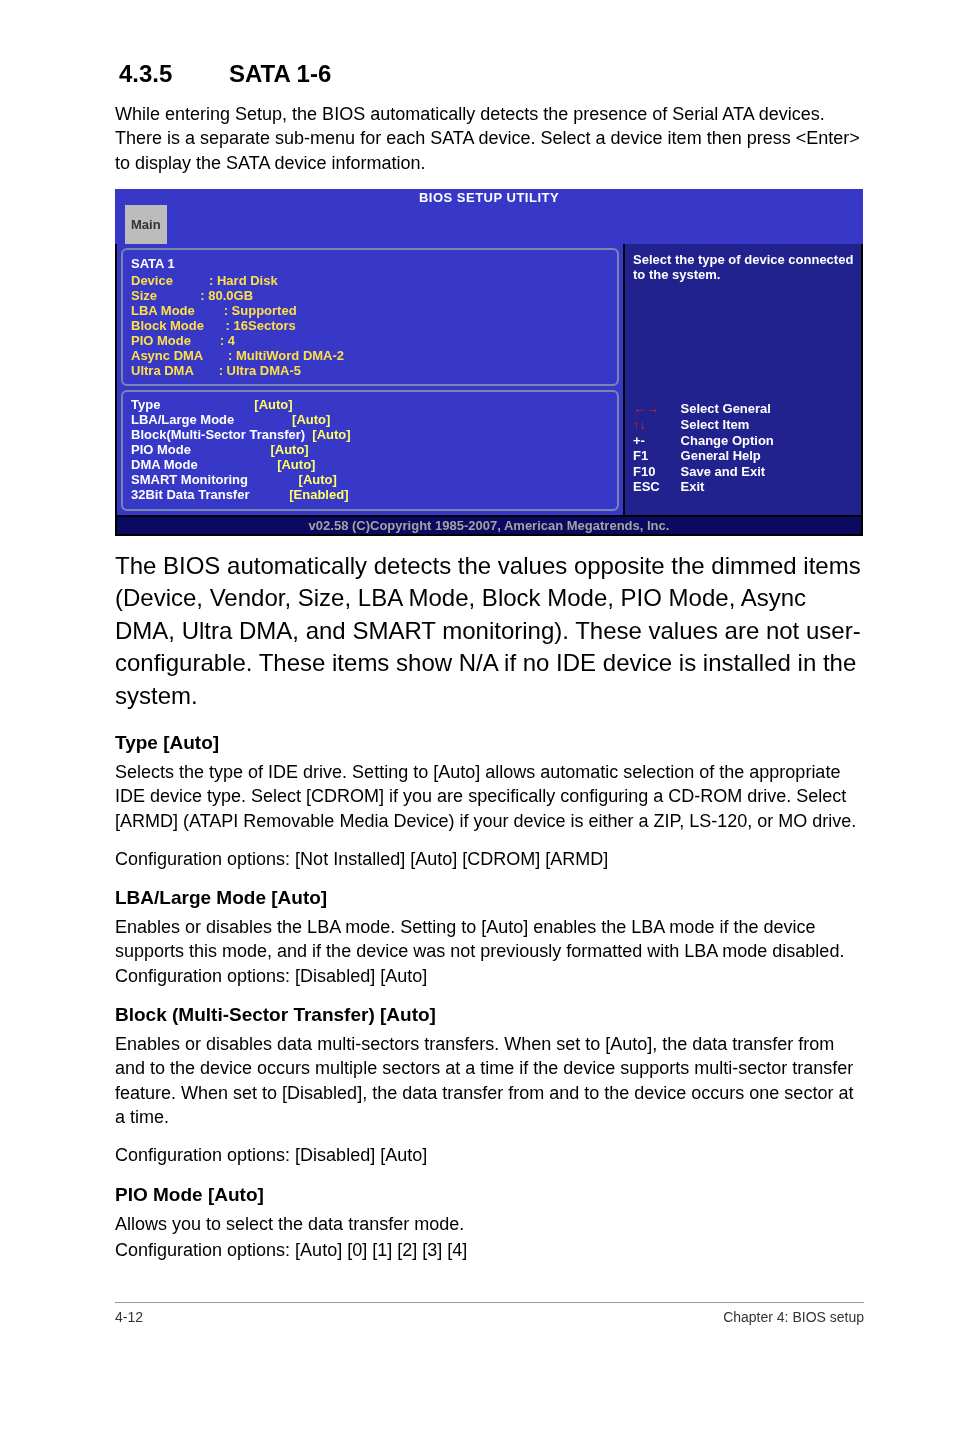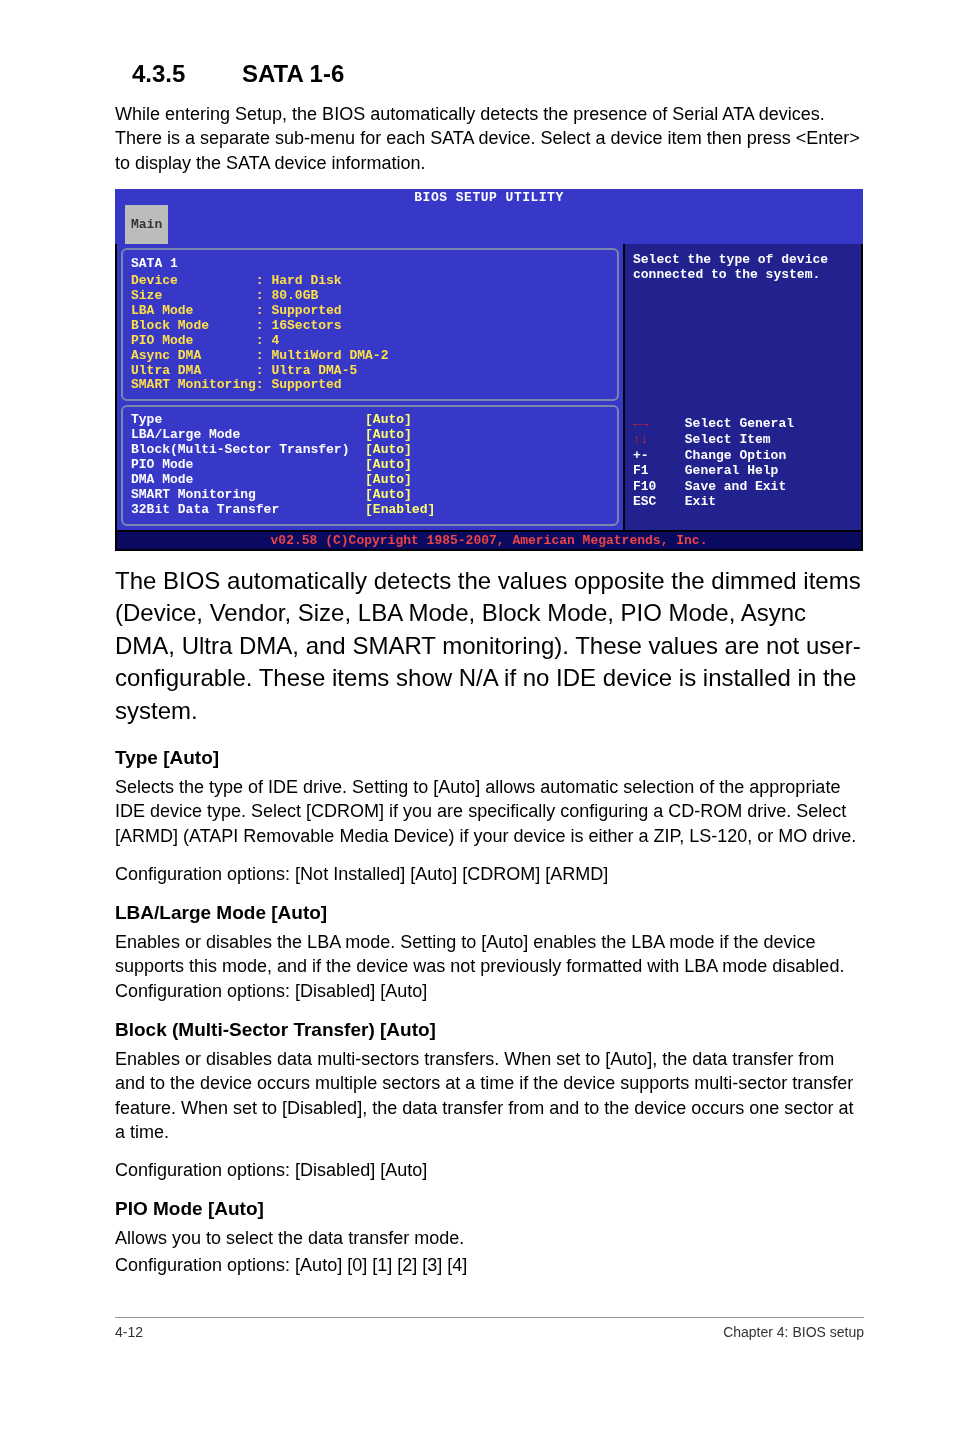--- a/index.html
+++ b/index.html
@@ -11,21 +11,21 @@
     width: 954px;
   }
   .page {
     padding: 60px 90px 30px 115px;
     box-sizing: border-box;
     width: 954px;
   }
   h2.section-title {
     font-size: 24px;
     font-weight: bold;
-    margin: 0 0 14px 17px;
+    margin: 0 0 14px 4px;
   }
   h2.section-title .num {
     display: inline-block;
     width: 110px;
   }
   p.body {
     font-size: 18px;
     line-height: 1.35;
     margin: 0 0 14px 0;
   }
@@ -36,21 +36,21 @@
   }
   h3.sub {
     font-size: 19px;
     font-weight: bold;
     margin: 16px 0 6px 0;
   }
 
   
   .bios {
     width: 748px;
-    font-family: Liberation Mono, monospace;
+    font-family: Liberation Sans, sans-serif;
     font-weight: bold;
     font-size: 13px;
     color: #fff;
     margin-bottom: 7px;
   }
   .bios-titlebar {
     background: #3737c8;
     text-align: center;
     padding: 1px 0 0 0;
     letter-spacing: 0.5px;
@@ -124,21 +124,21 @@
   .legend-row .sym {
     color: #fff;
     display: inline-block;
     width: 44px;
   }
   .legend-row .red {
     color: #d22;
   }
   .bios-footer {
     background: #0a0a60;
-    color: #ef4444;
+    color: #a3a3a3;
     text-align: center;
     padding: 1px 0;
     border: 2px solid #000;
     border-top: none;
   }
 
   
   .page-footer {
     border-top: 1px solid #999;
     margin-top: 40px;
@@ -170,21 +170,20 @@
         <div class="inner-panel">
           <div class="panel-title">SATA 1</div>
           <div id="detected-rows">
               <div class="dim-row">Device          : Hard Disk</div>
               <div class="dim-row">Size            : 80.0GB</div>
               <div class="dim-row">LBA Mode        : Supported</div>
               <div class="dim-row">Block Mode      : 16Sectors</div>
               <div class="dim-row">PIO Mode        : 4</div>
               <div class="dim-row">Async DMA       : MultiWord DMA-2</div>
               <div class="dim-row">Ultra DMA       : Ultra DMA-5</div>
-              <div class="dim-row">SMART Monitoring: Supported</div>
             </div>
         </div>
         <div class="inner-panel">
           <div id="config-rows">
               <div class="cfg-row"><span>Type                          </span><span class="val">[Auto]</span></div>
               <div class="cfg-row"><span>LBA/Large Mode                </span><span class="val">[Auto]</span></div>
               <div class="cfg-row"><span>Block(Multi-Sector Transfer)  </span><span class="val">[Auto]</span></div>
               <div class="cfg-row"><span>PIO Mode                      </span><span class="val">[Auto]</span></div>
               <div class="cfg-row"><span>DMA Mode                      </span><span class="val">[Auto]</span></div>
               <div class="cfg-row"><span>SMART Monitoring              </span><span class="val">[Auto]</span></div>

